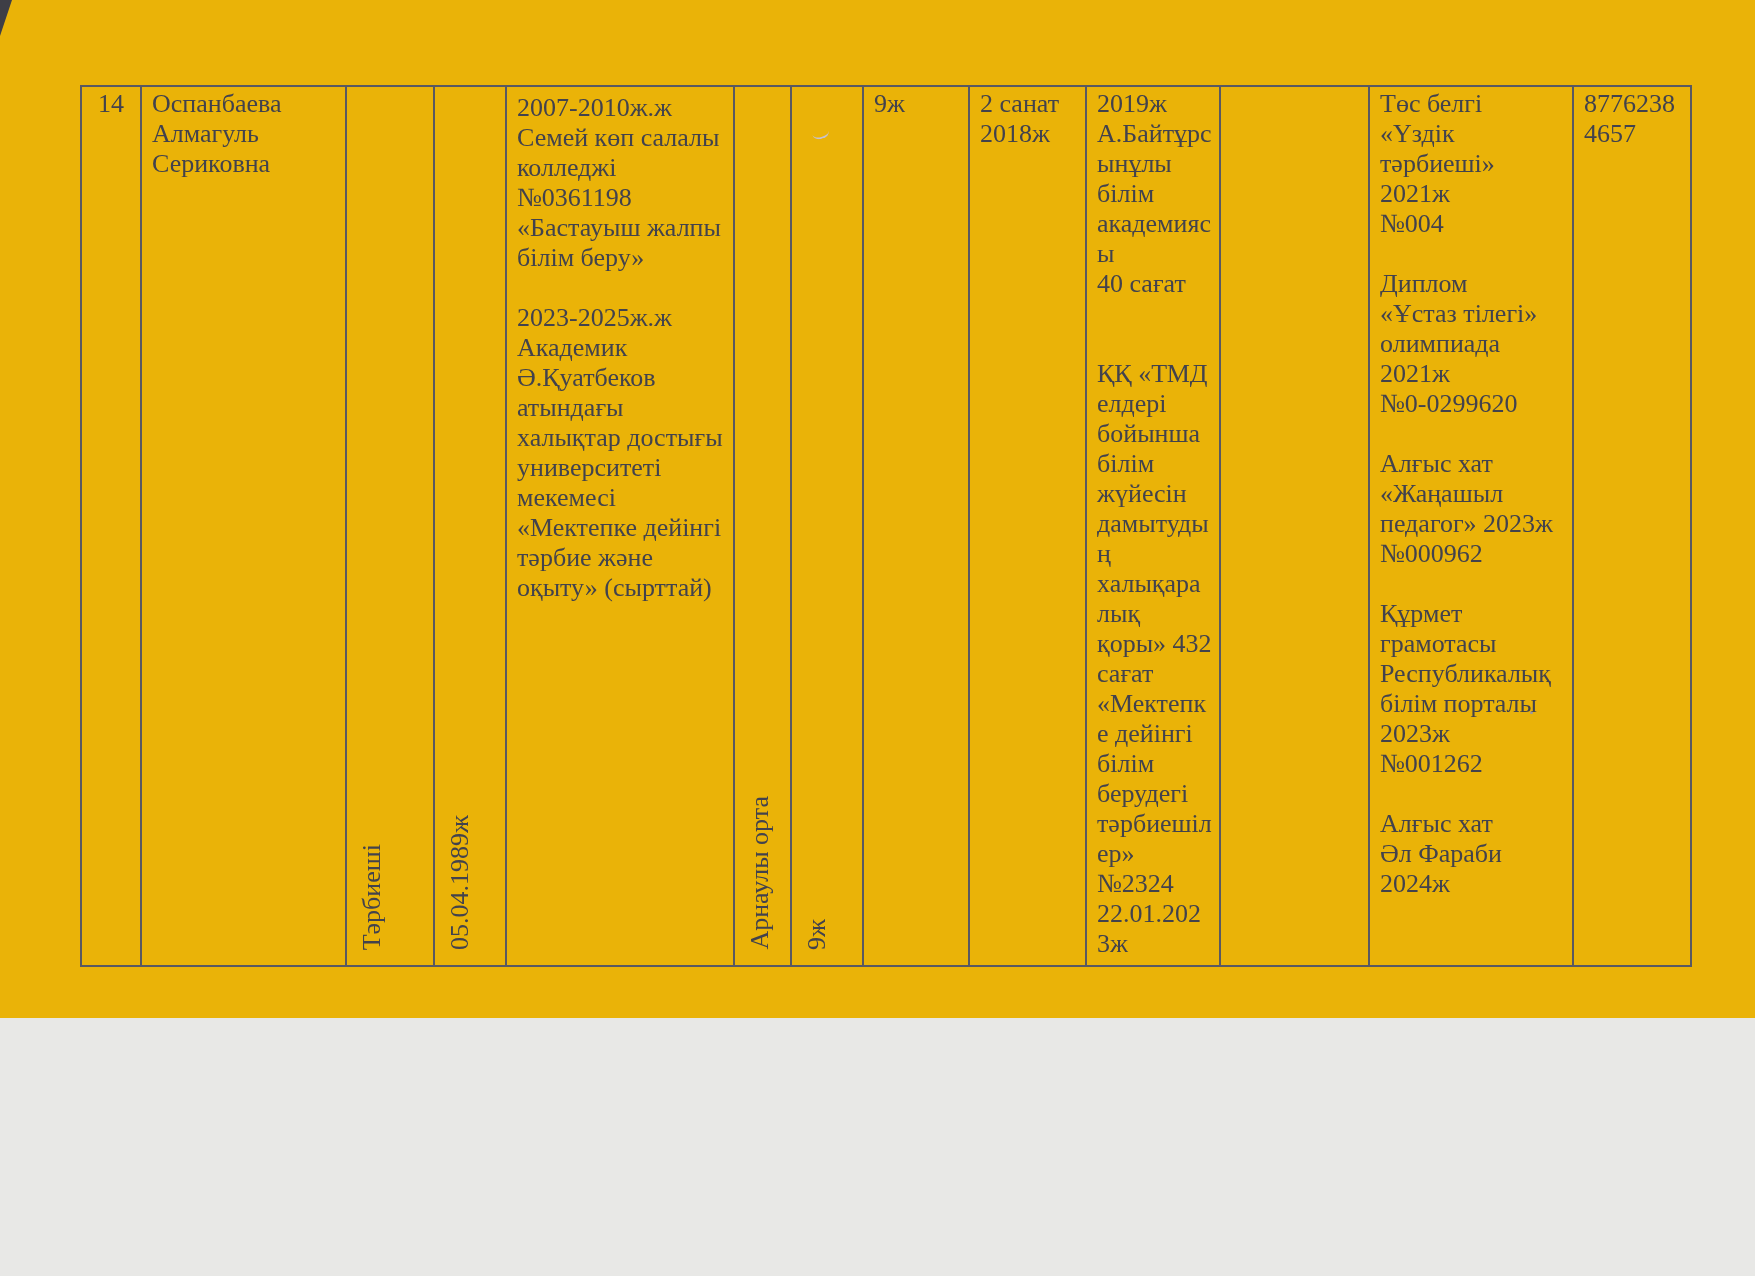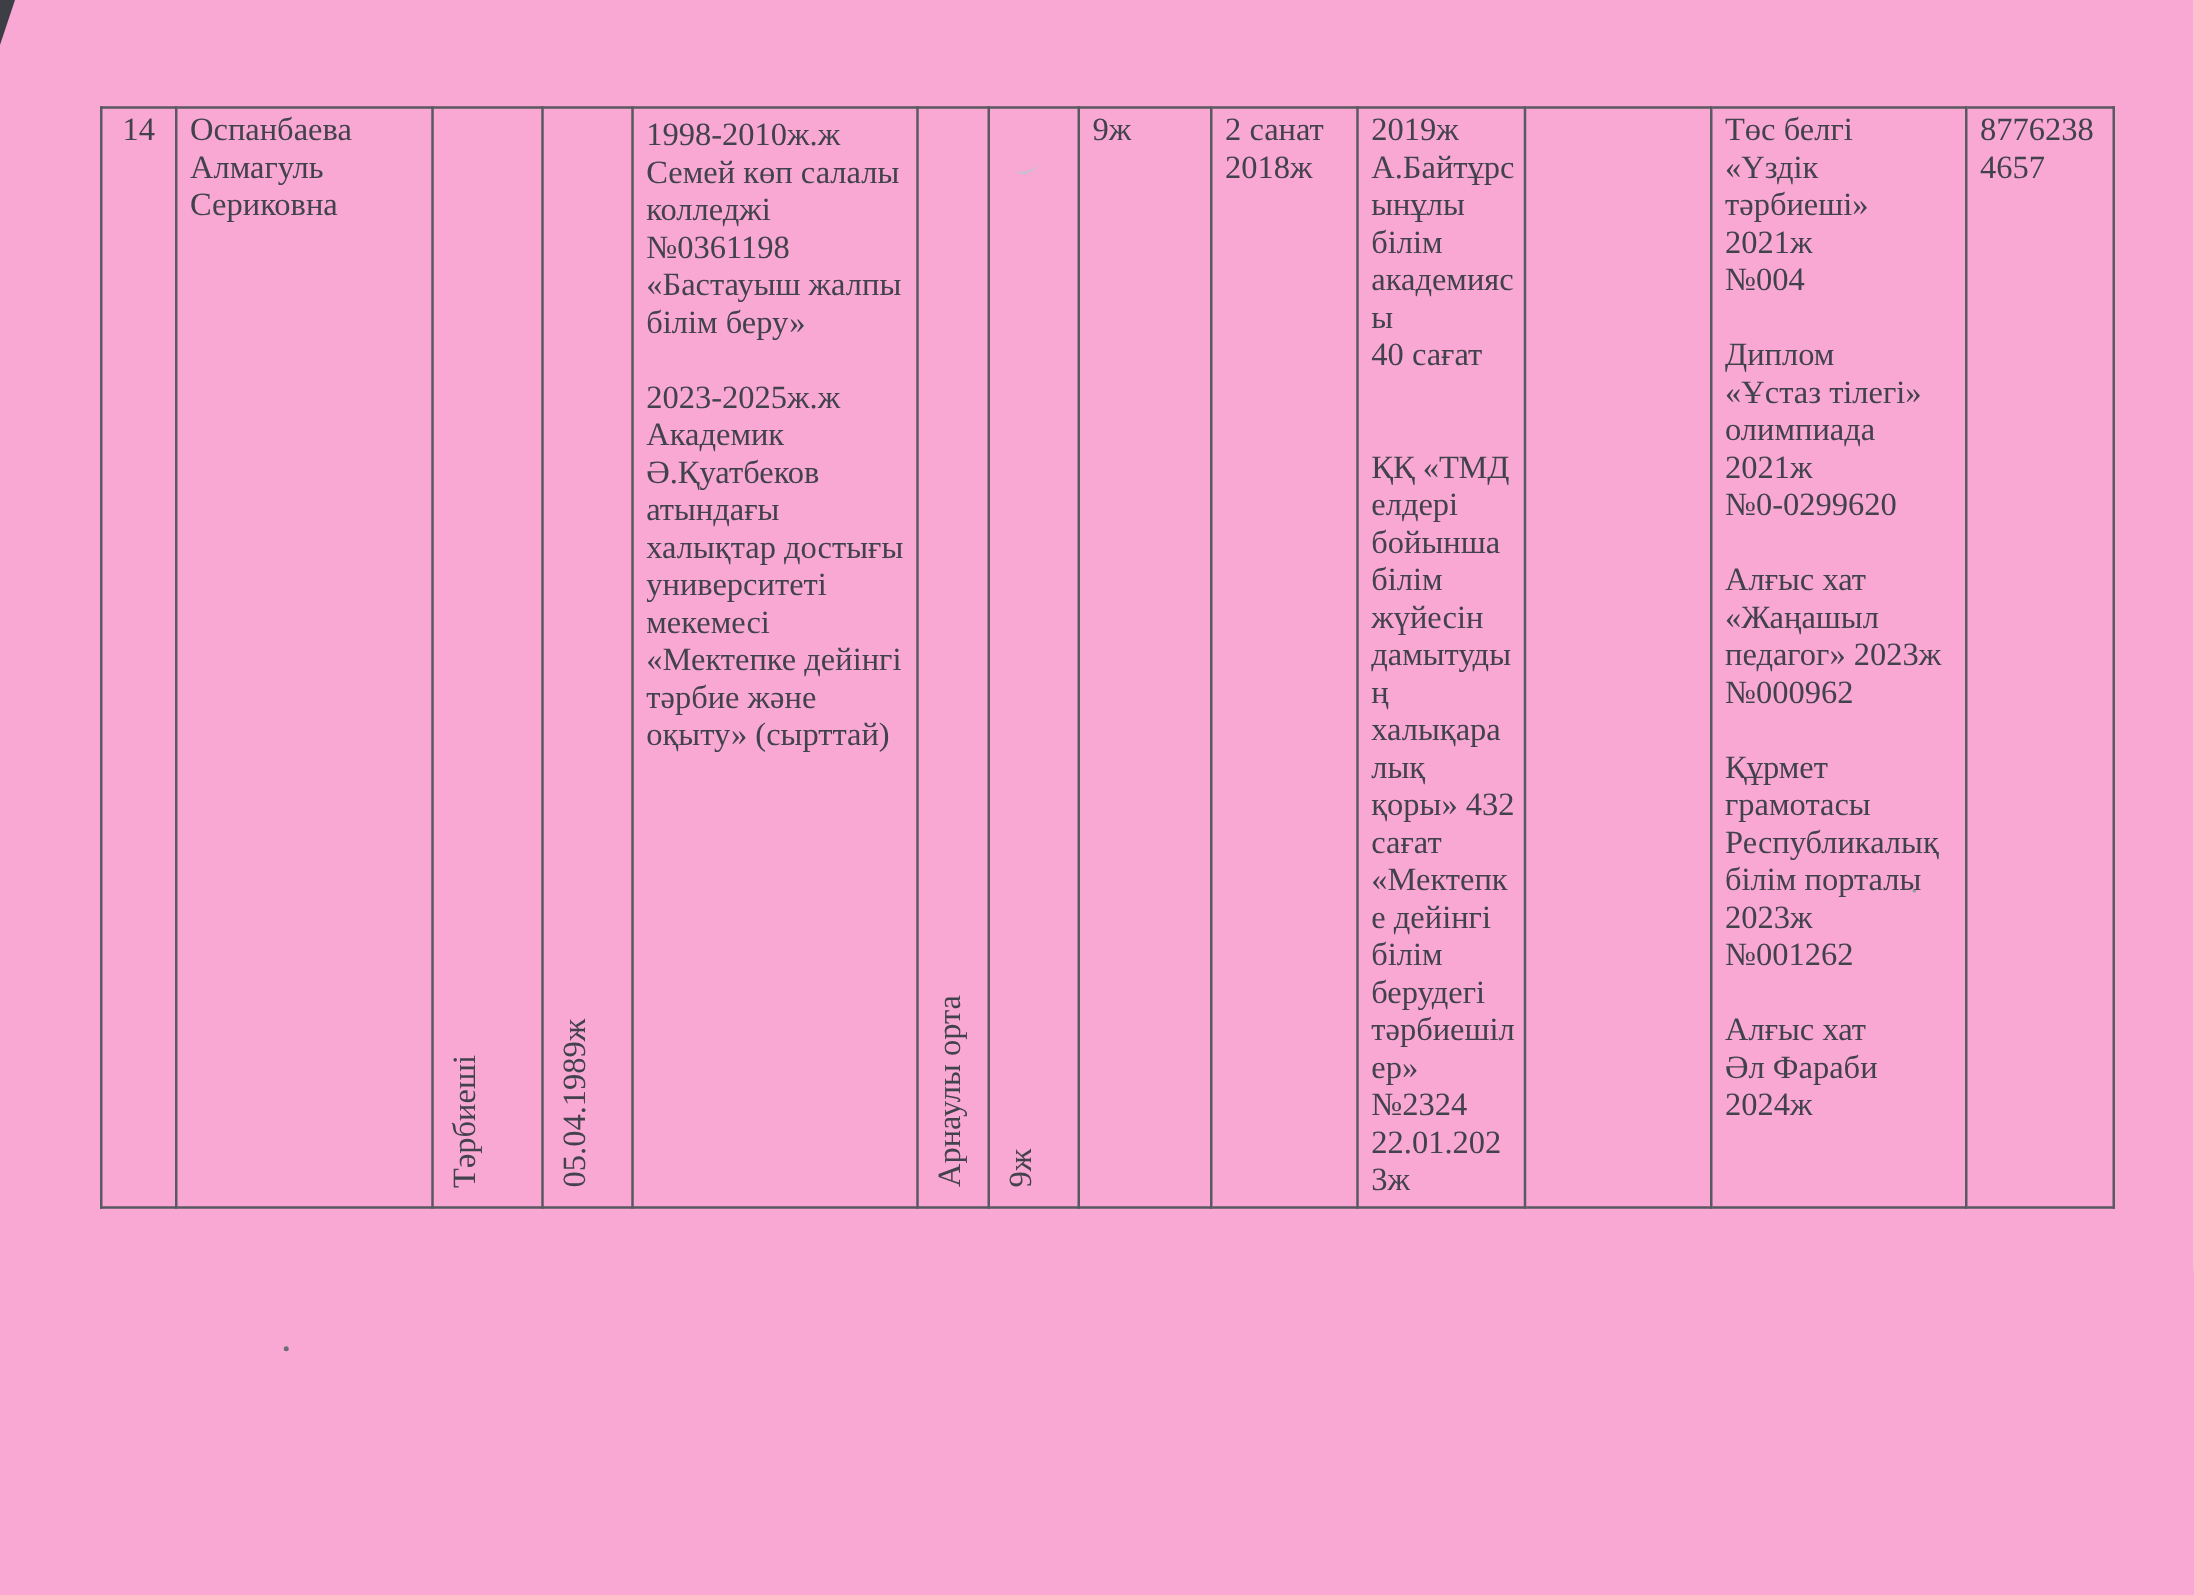--- a/index.html
+++ b/index.html
@@ -1,19 +1,19 @@
 <!DOCTYPE html>
 <html><head>
 <meta charset="utf-8">
 <style>
   html,body { margin:0; padding:0; background:#e8e8e6; }
   .page {
     position:relative;
-    width:1755px; height:1276px;
-    background:#f9a8d4;
+    width:1755px; height:1018px;
+    background:#eab308;
     font-family:"Liberation Serif", serif;
     color:#42424d;
     overflow:hidden;
   }
   table.staff {
     position:absolute; left:80px; top:85px;
     width:1610px;
     border-collapse:collapse;
     table-layout:fixed;
   }
@@ -87,21 +87,21 @@
       <td class="c-num">14</td>
       <td class="c-name">Оспанбаева
 Алмагуль
 Сериковна</td>
       <td class="vcell">
         <span class="vtext">Тәрбиеші</span>
       </td>
       <td class="vcell">
         <span class="vtext">05.04.1989ж</span>
       </td>
-      <td class="c-edu">1998-2010ж.ж
+      <td class="c-edu">2007-2010ж.ж
 Семей көп салалы
 колледжі
 №0361198
 «Бастауыш жалпы
 білім беру»
 
 2023-2025ж.ж
 Академик
 Ә.Қуатбеков
 атындағы

